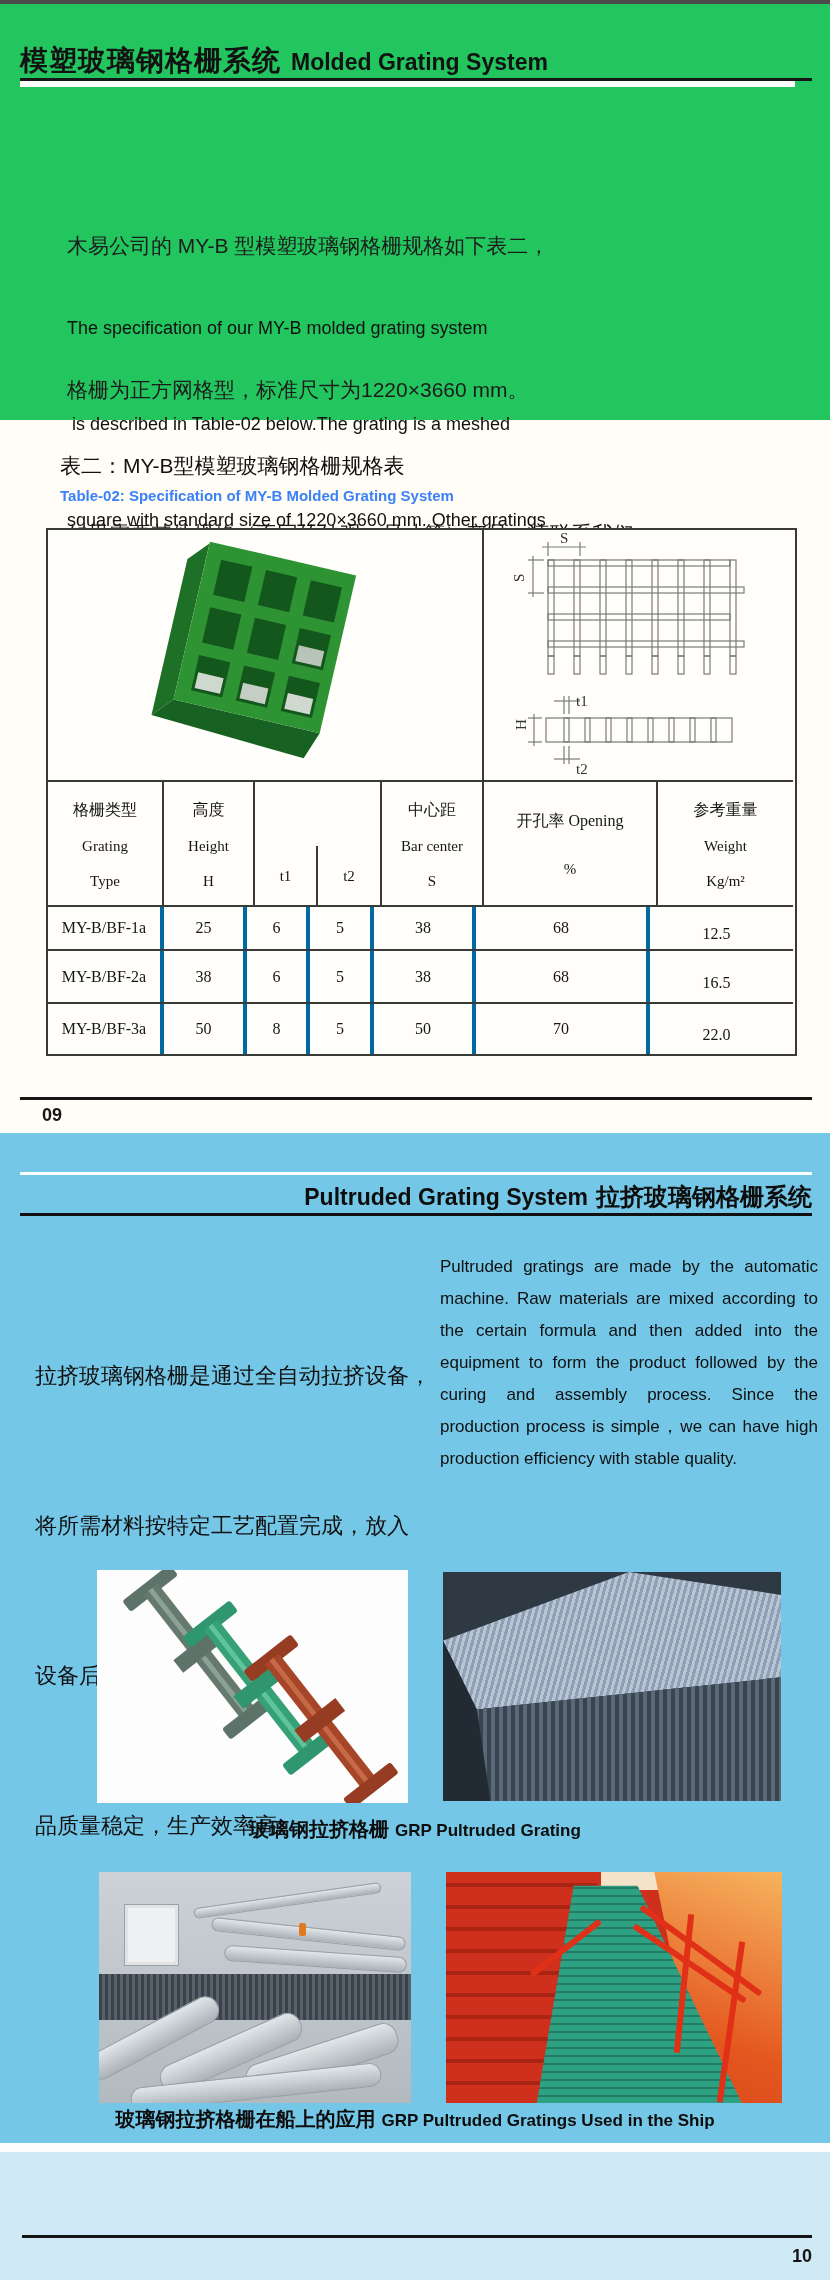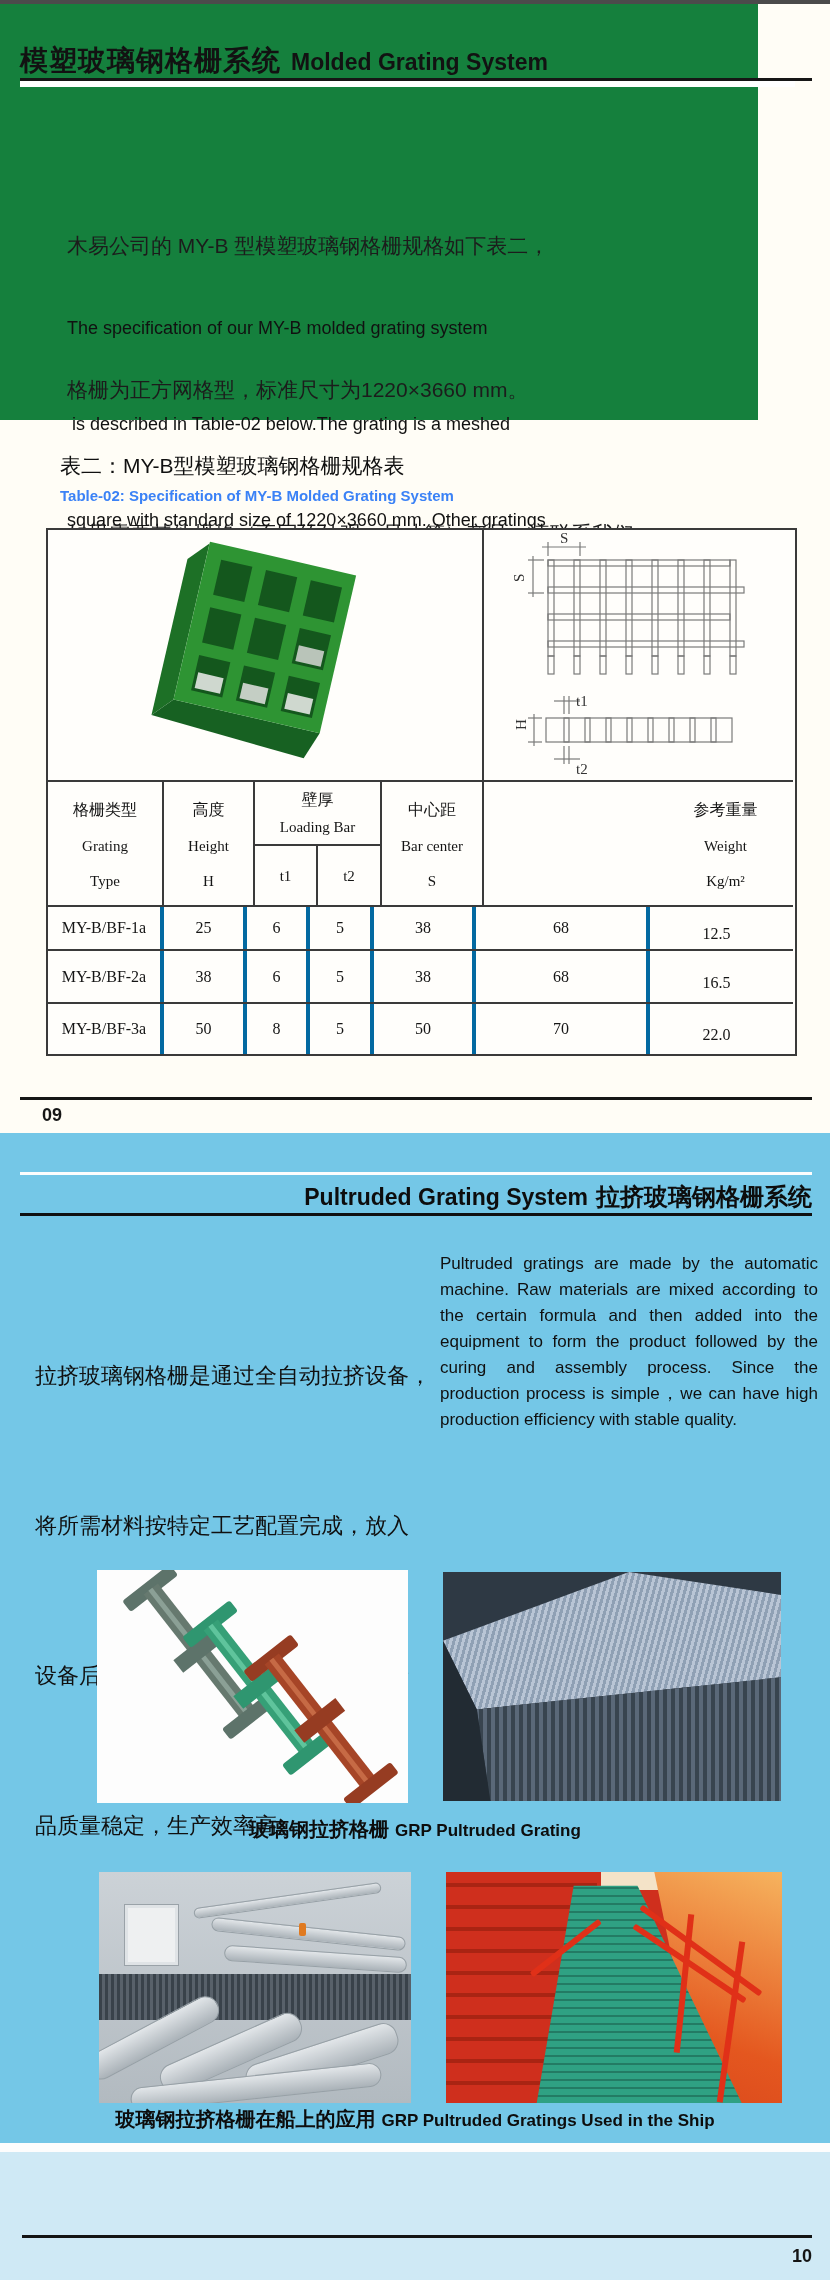--- a/index.html
+++ b/index.html
@@ -1,20 +1,20 @@
 <!DOCTYPE html>
 <html><head>
 <meta charset="utf-8">
 <style>
   html,body{margin:0;padding:0;}
   body{font-family:"Liberation Sans","DejaVu Sans",sans-serif;}
   #page{position:relative;width:830px;height:2280px;background:#fffdf6;overflow:hidden;}
 
   
-  .sec-a{position:absolute;left:0;top:0;width:758px;height:420px;background:#15803d;}
+  .sec-a{position:absolute;left:0;top:0;width:830px;height:420px;background:#22c55e;}
   .topbar{position:absolute;left:0;top:0;width:830px;height:4px;background:#4b4b4b;}
   .title-a{position:absolute;left:20px;top:42px;white-space:nowrap;color:#121212;}
   .title-a .zh{font-size:28px;font-weight:600;letter-spacing:1px;}
   .title-a .en{font-size:23px;font-weight:bold;margin-left:10px;}
   .rule-a{position:absolute;left:20px;top:78px;width:792px;height:3px;background:#161616;}
   .rule-a-white{position:absolute;left:20px;top:81px;width:775px;height:6px;background:#ffffff;}
   .para-zh-a{position:absolute;left:67px;top:126px;font-size:21px;line-height:48px;color:#1c1c1c;font-weight:500;white-space:pre;}
   .para-en-a{position:absolute;left:67px;top:248px;font-size:18px;line-height:32px;color:#111;white-space:pre;}
 
   
@@ -50,21 +50,21 @@
 
   
   .sec-c{position:absolute;left:0;top:1133px;width:830px;height:1010px;background:#74c7e7;}
   .rule-c-white{position:absolute;left:20px;top:39px;width:792px;height:3px;background:#fdfdfd;}
   .title-c{position:absolute;right:18px;top:48px;white-space:nowrap;color:#0d0d0d;text-align:right;}
   .title-c .en{font-size:23px;font-weight:bold;}
   .title-c .zh{font-size:24px;font-weight:600;margin-left:8px;}
   .rule-c-black{position:absolute;left:20px;top:80px;width:792px;height:3px;background:#101010;}
 
   .para-zh-c{position:absolute;left:35px;top:118px;width:392px;font-size:22px;line-height:50px;font-weight:500;color:#101010;white-space:pre;}
-  .para-en-c{position:absolute;left:440px;top:118px;width:378px;font-size:17px;line-height:26px;color:#101010;text-align:justify;}
+  .para-en-c{position:absolute;left:440px;top:118px;width:378px;font-size:17px;line-height:32px;color:#101010;text-align:justify;}
 
   .photo{position:absolute;overflow:hidden;}
   .ph-a{left:97px;top:437px;width:311px;height:233px;background:#fdfdfd;}
   .ph-b{left:443px;top:439px;width:338px;height:229px;background:#2e3944;}
   .ph-c{left:99px;top:739px;width:312px;height:231px;background:linear-gradient(#ccd2d7,#b2bac0);}
   .ph-d{left:446px;top:739px;width:336px;height:231px;background:#cf2f1d;}
 
   .cap{position:absolute;left:0;width:830px;text-align:center;color:#0d0d0d;white-space:nowrap;}
   .cap1{top:683px;}
   .cap2{top:973px;}
@@ -234,31 +234,31 @@
         <span>格栅类型</span>
         <span class="lat">Grating</span>
         <span class="lat">Type</span>
       </div>
       <div class="hcell h-height">
         <span>高度</span>
         <span class="lat">Height</span>
         <span class="lat">H</span>
       </div>
       <div class="hcell h-wall">
-        <div class="h-wall-top">
-          <span>壁厚</span>
-          <span class="lat">Loading Bar</span>
-        </div>
         <div class="h-t1">t1</div>
         <div class="h-t2">t2</div>
       </div>
       <div class="hcell h-center">
         <span>中心距</span>
         <span class="lat">Bar center</span>
         <span class="lat">S</span>
+      </div>
+      <div class="hcell h-opening">
+        <span>开孔率 Opening</span>
+        <span class="lat">%</span>
       </div>
       <div class="hcell h-weight">
         <span>参考重量</span>
         <span class="lat">Weight</span>
         <span class="lat">Kg/m²</span>
       </div>
     </div>
 
     <div class="t-row r1">
       <div class="tc w1">MY-B/BF-1a</div>

